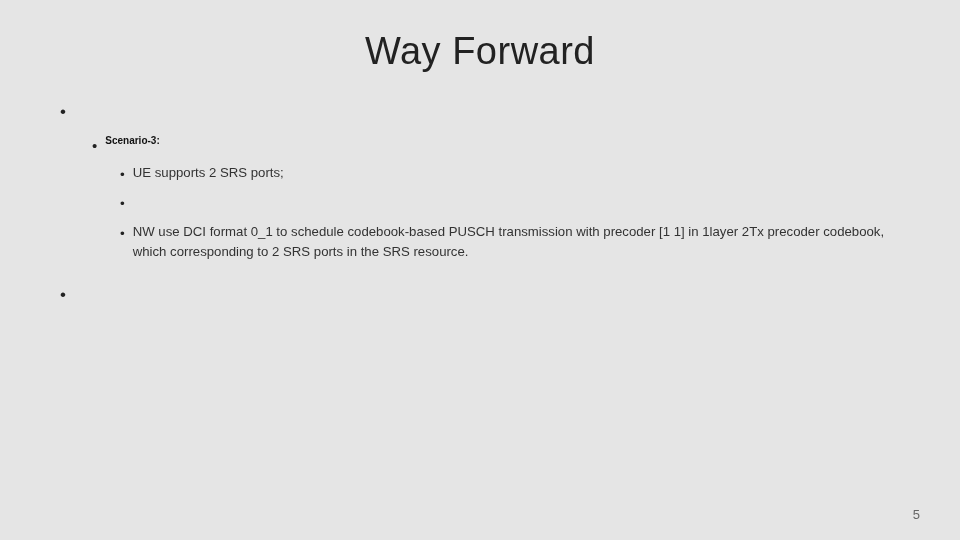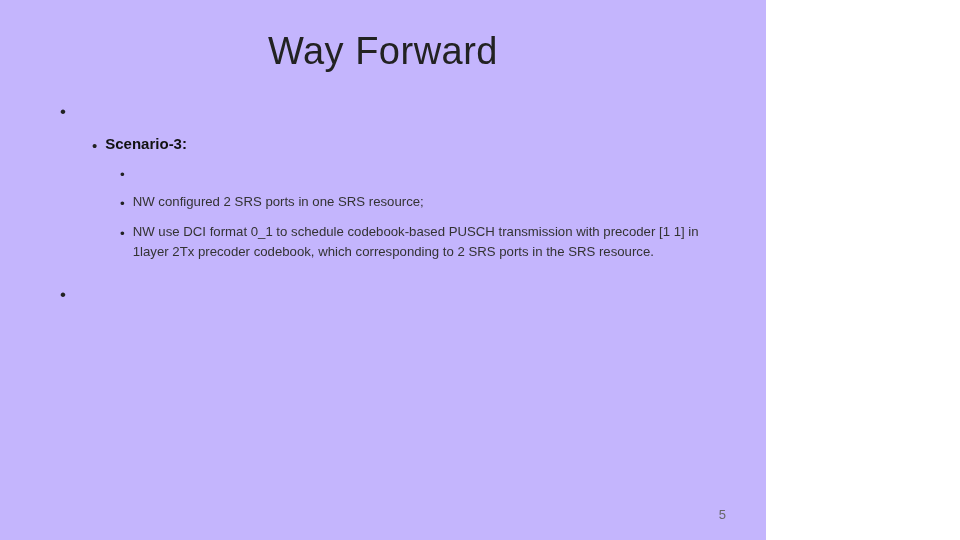--- a/index.html
+++ b/index.html
@@ -10,23 +10,23 @@
 
     body {
       width: 960px;
       height: 540px;
       background: #ffffff;
       font-family: 'Segoe UI', Arial, sans-serif;
       overflow: hidden;
     }
 
     .slide {
-      width: 766px;
+      width: 960px;
       height: 540px;
-      background: #c4b5fd;
+      background: #e5e5e5;
       position: relative;
       padding: 30px 60px 40px 60px;
     }
 
     .slide-title {
       text-align: center;
       font-size: 38px;
       font-weight: 300;
       color: #222222;
       margin-bottom: 24px;
@@ -80,21 +80,21 @@
     }
 
     .level2-header > .bullet {
       font-size: 15px;
       margin-right: 8px;
       flex-shrink: 0;
       margin-top: 2px;
     }
 
     .level2-header > .label {
-      font-size: 15px;
+      font-size: 10px;
       font-weight: 600;
       color: #111111;
     }
 
     .level3-block {
       margin-left: 28px;
       margin-top: 6px;
     }
 
     .level3-item {
@@ -154,25 +154,25 @@
       <div class="level2-block">
         <div class="level2-header">
           <span class="bullet">•</span>
           <span class="label">Scenario-3:</span>
         </div>
 
         <div class="level3-block">
 
           <div class="level3-item">
             <span class="bullet">•</span>
+            <span class="text">UE supports 2 SRS ports;</span>
           </div>
 
           <div class="level3-item">
             <span class="bullet">•</span>
-            <span class="text">NW configured 2 SRS ports in one SRS resource;</span>
           </div>
 
           <div class="level3-item">
             <span class="bullet">•</span>
             <span class="text">NW use DCI format 0_1 to schedule codebook-based PUSCH transmission with precoder [1 1] in 1layer 2Tx precoder codebook, which corresponding to 2 SRS ports in the SRS resource.</span>
           </div>
 
         </div>
       </div>
 

